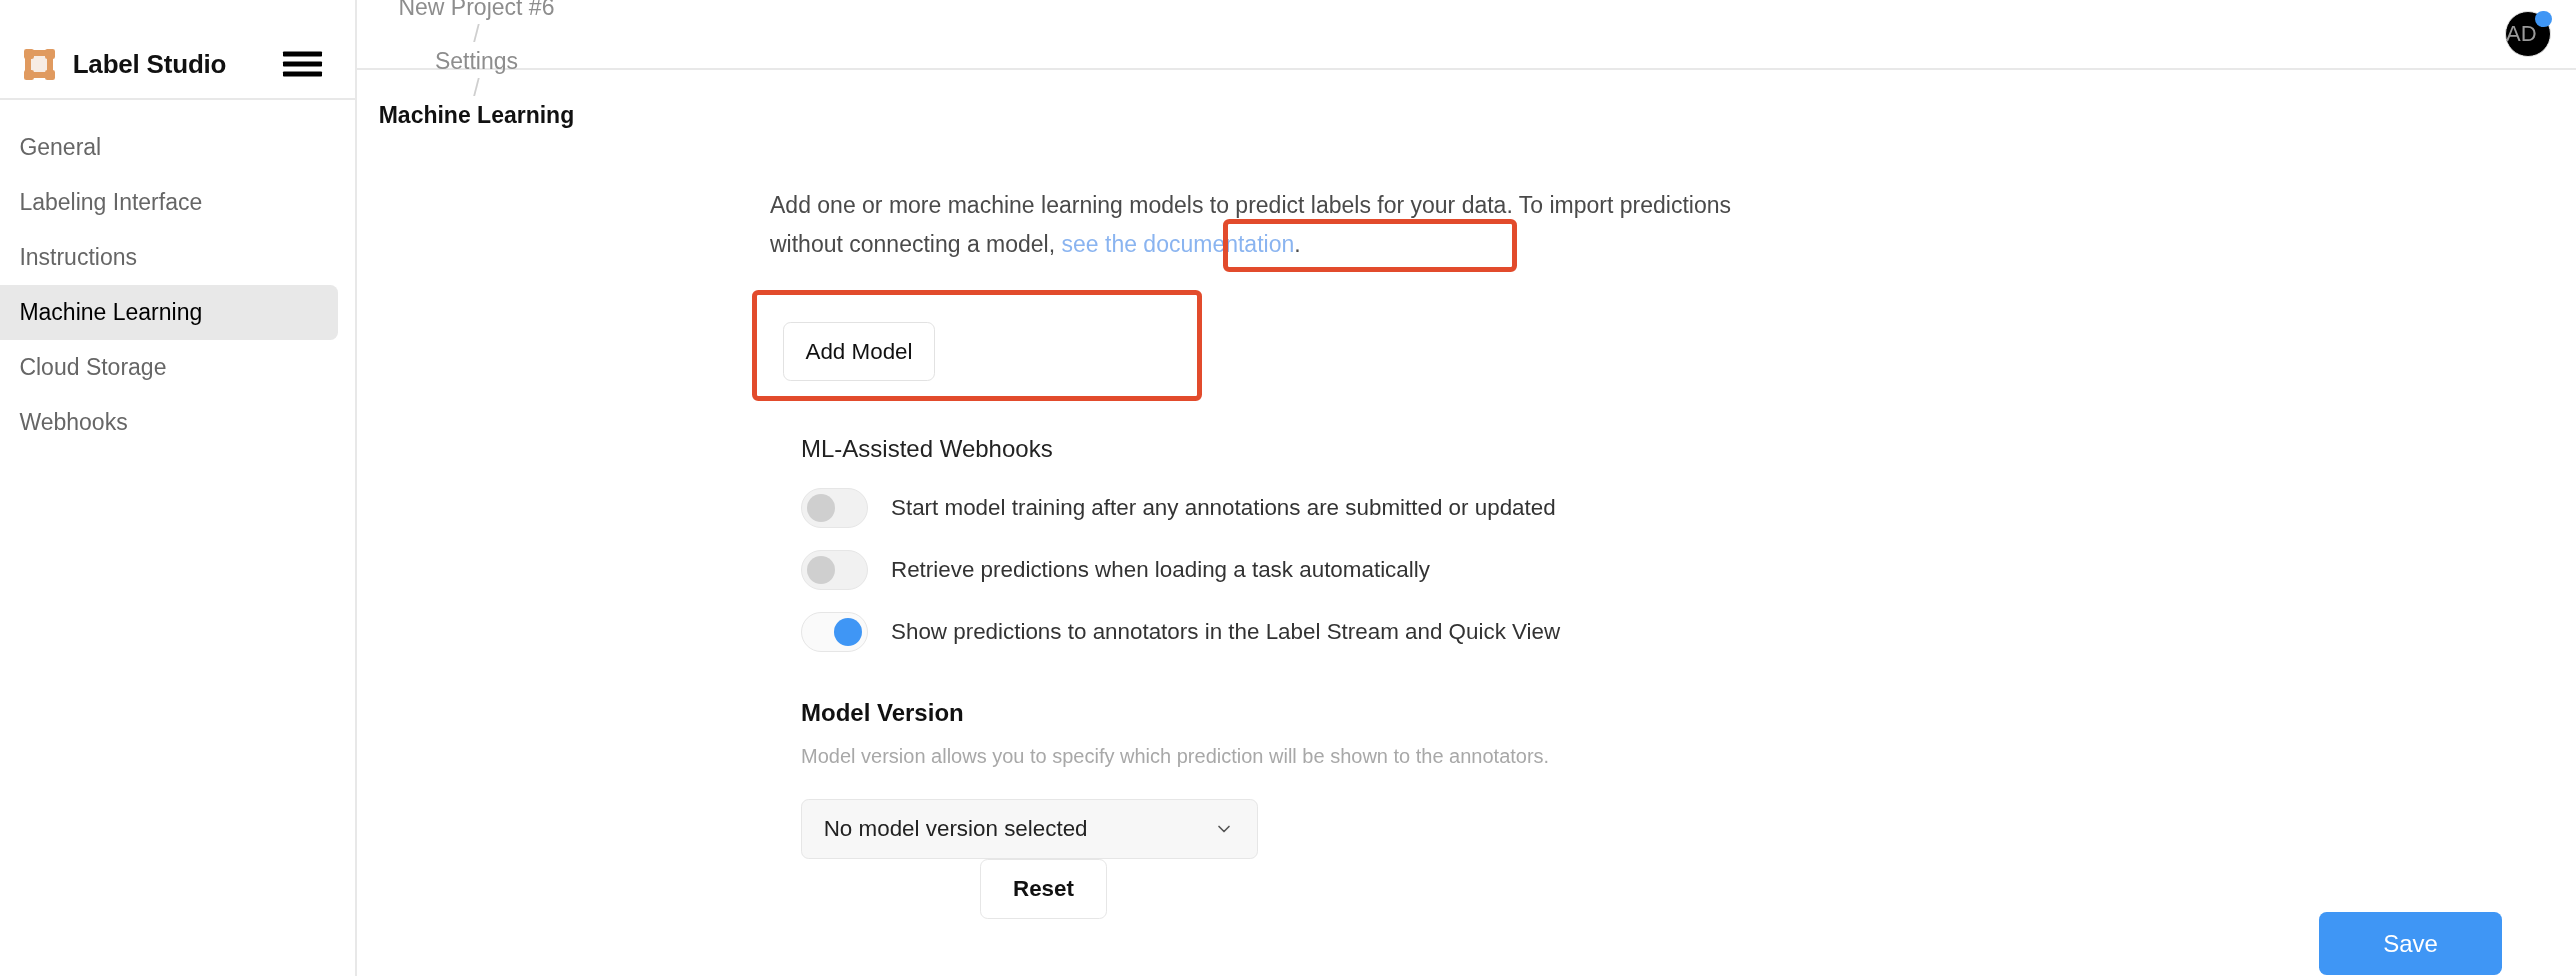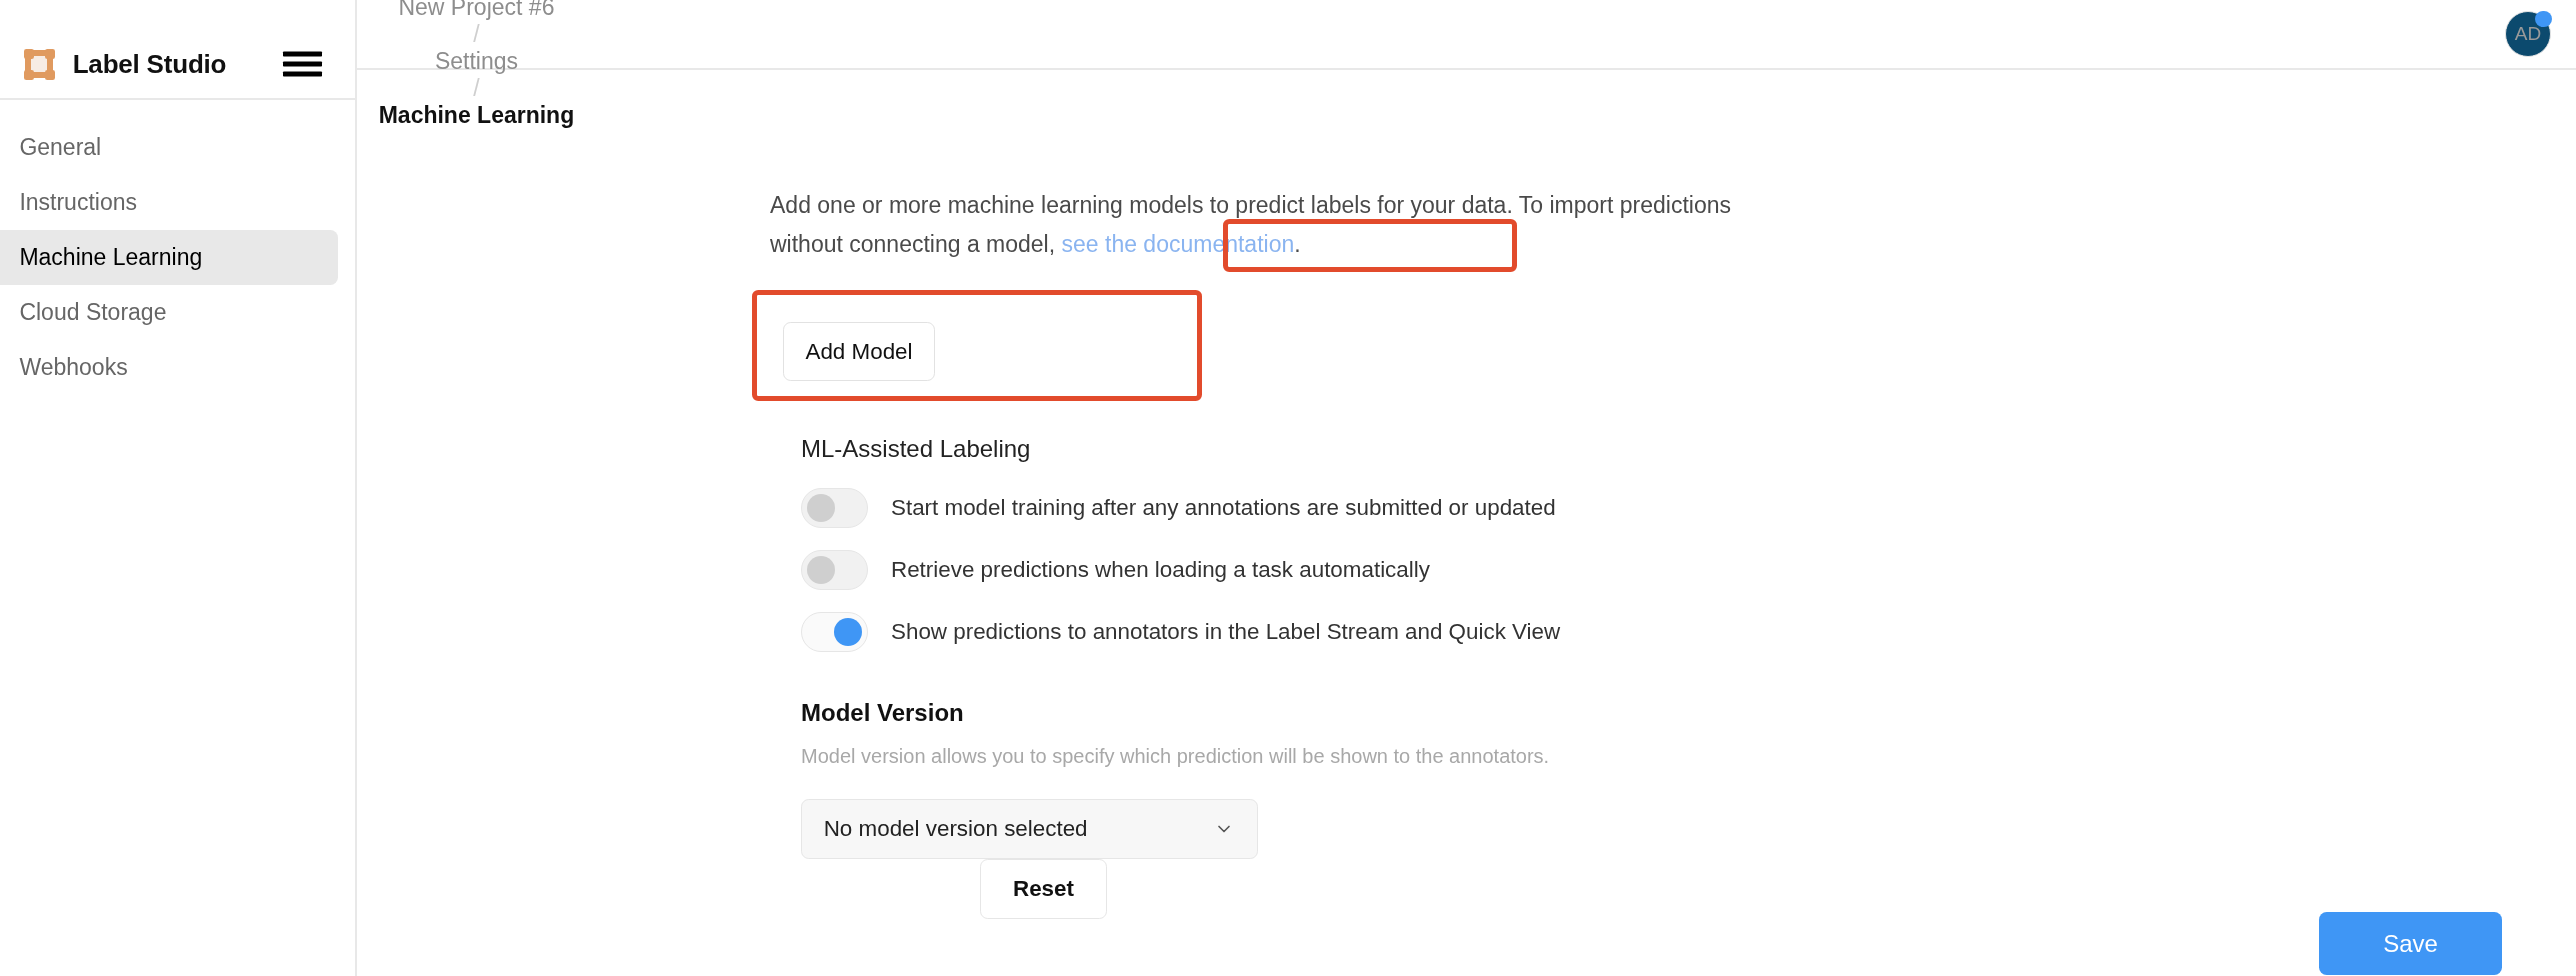--- a/index.html
+++ b/index.html
@@ -160,26 +160,26 @@
   }
 
   .avatar {
     position: absolute;
     right: 25px;
     top: 50%;
     transform: translateY(-50%);
     width: 46px;
     height: 46px;
     border-radius: 50%;
-    background: #0c4a6e;
+    background: #000000;
     border: 1.5px solid #e6e6e6;
     display: flex;
     align-items: center;
-    justify-content: center;
-    font-size: 19px;
+    justify-content: flex-start;
+    font-size: 22px;
     color: #9a9a9a;
     cursor: pointer;
   }
   .avatar-badge {
     position: absolute;
     right: -1.5px;
     top: -1.5px;
     width: 16.3px;
     height: 16.3px;
     border-radius: 50%;
@@ -398,20 +398,21 @@
       <div class="brand-name">Label Studio</div>
       <div class="hamburger">
         <span></span>
           <span></span>
           <span></span>
       </div>
     </div>
 
     <nav class="nav">
       <div class="nav-item">General</div>
+      <div class="nav-item">Labeling Interface</div>
       <div class="nav-item">Instructions</div>
       <div class="nav-item active">Machine Learning</div>
       <div class="nav-item">Cloud Storage</div>
       <div class="nav-item">Webhooks</div>
     </nav>
   </aside>
 
   <main class="main">
 
     <div class="topbar">
@@ -436,21 +437,21 @@
       <p class="intro">
         <span>Add one or more machine learning models to predict labels for your data. To import predictions without connecting a model,</span>
         <a class="doclink" href="#">see the documentation</a><span>.</span>
       </p>
 
       <div class="annot annot-doc"></div>
       <div class="annot annot-addmodel"></div>
 
       <button class="btn add-model-btn">Add Model</button>
 
-      <div class="section-title st-ml">ML-Assisted Labeling</div>
+      <div class="section-title st-ml">ML-Assisted Webhooks</div>
 
       <div class="toggle-row tr1">
         <div class="switch">
             <span class="knob"></span>
           </div>
         <span class="toggle-label">Start model training after any annotations are submitted or updated</span>
       </div>
 
       <div class="toggle-row tr2">
         <div class="switch">

